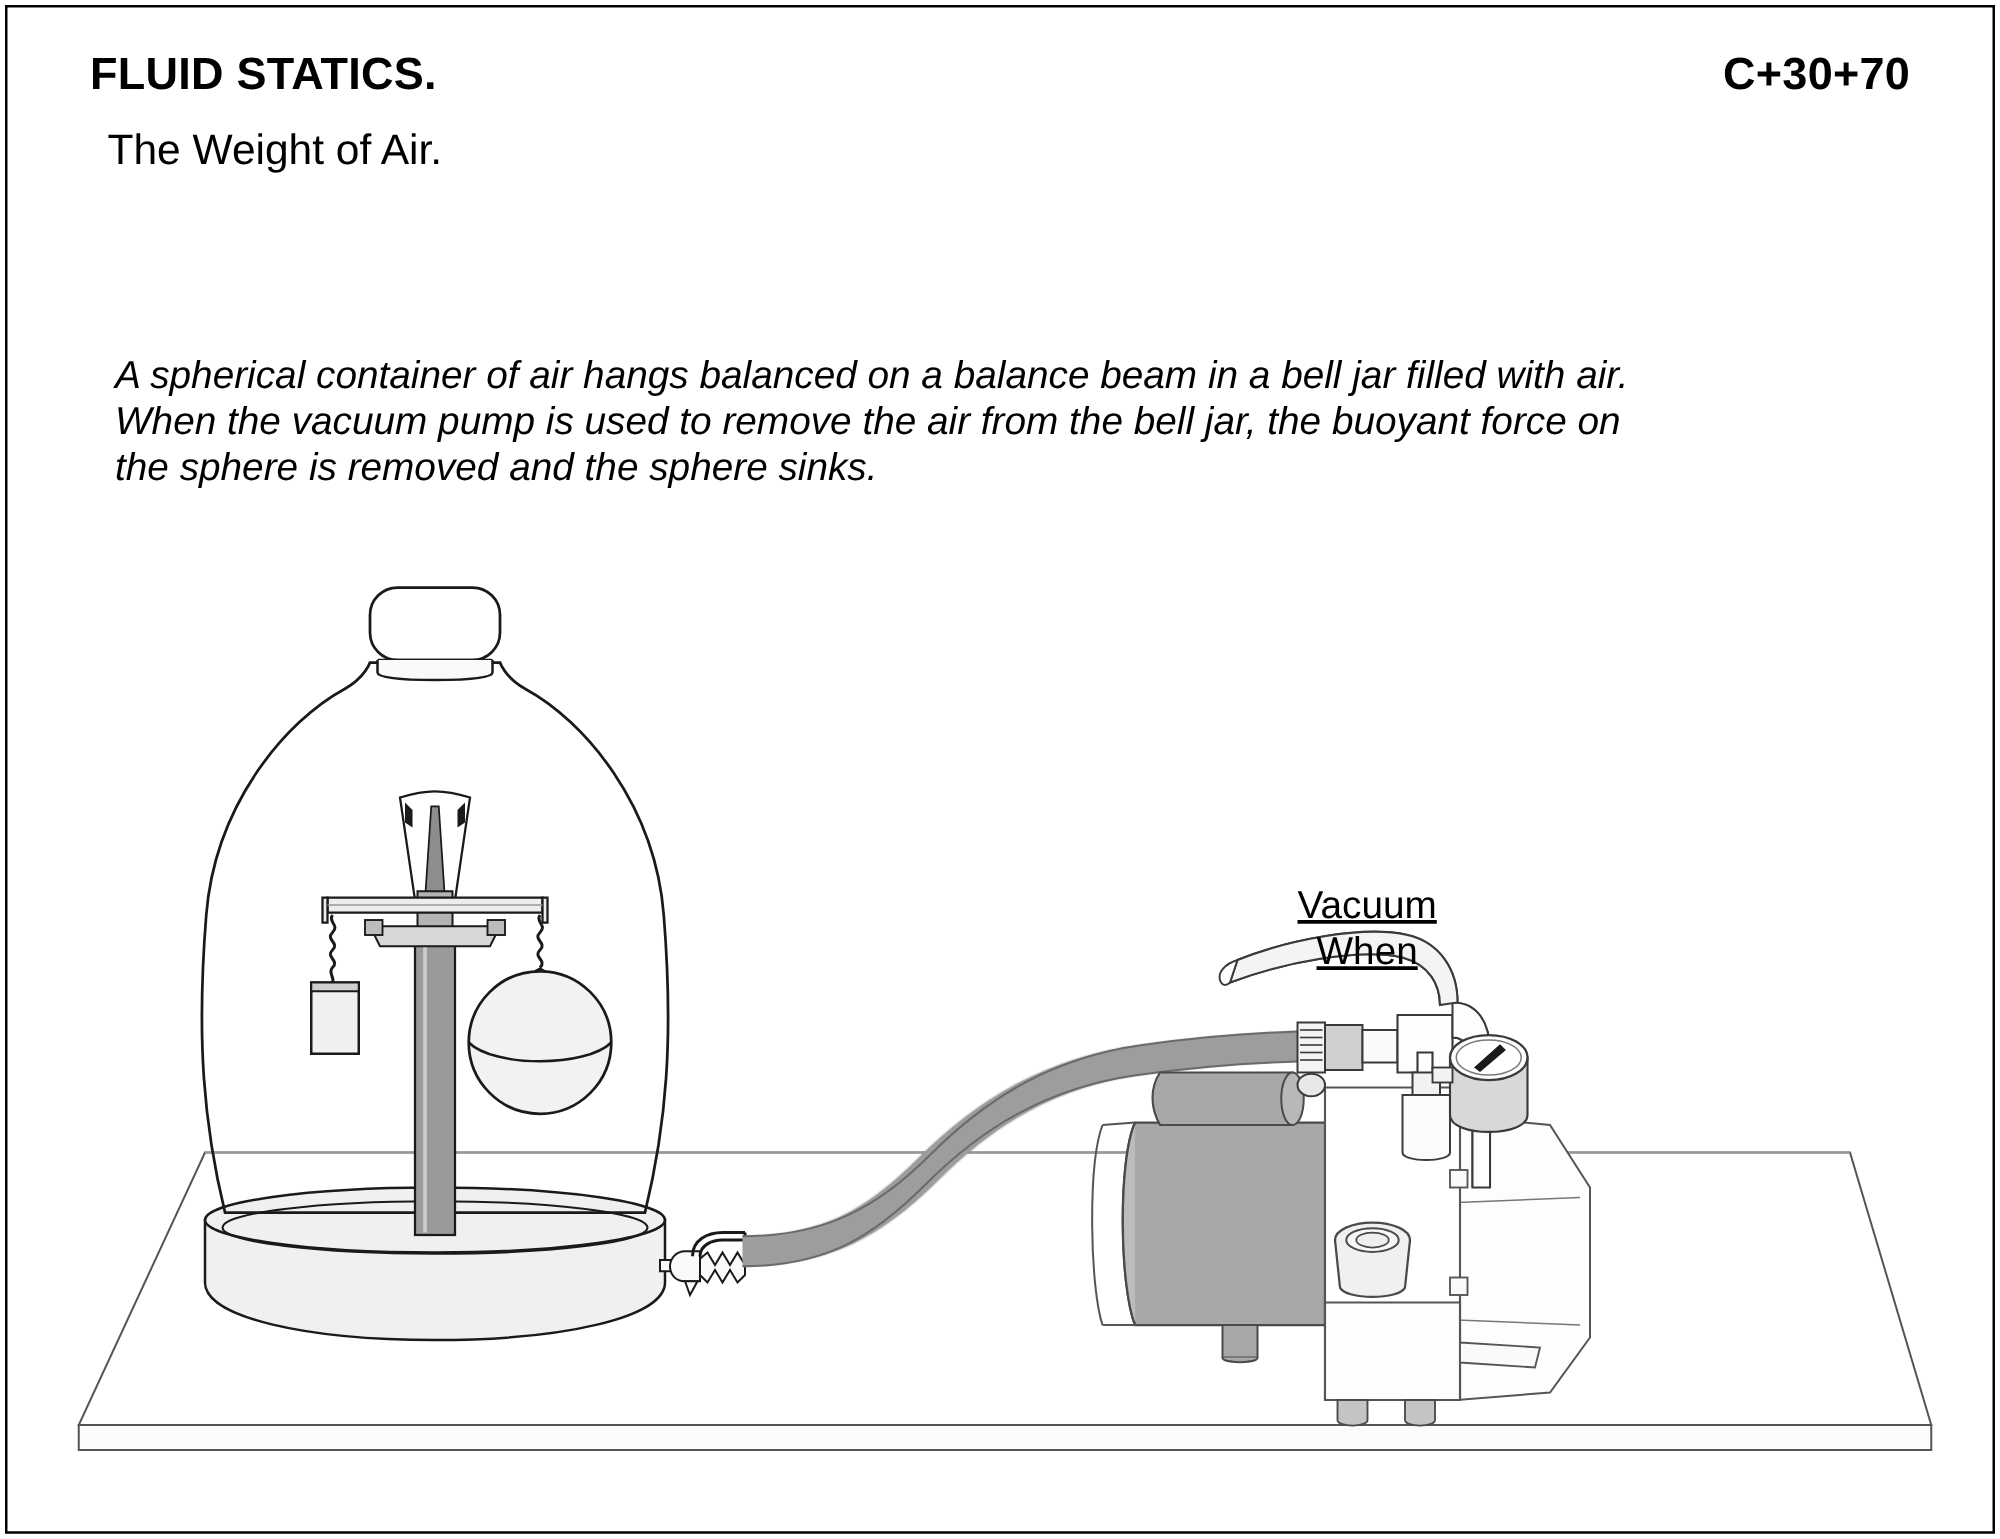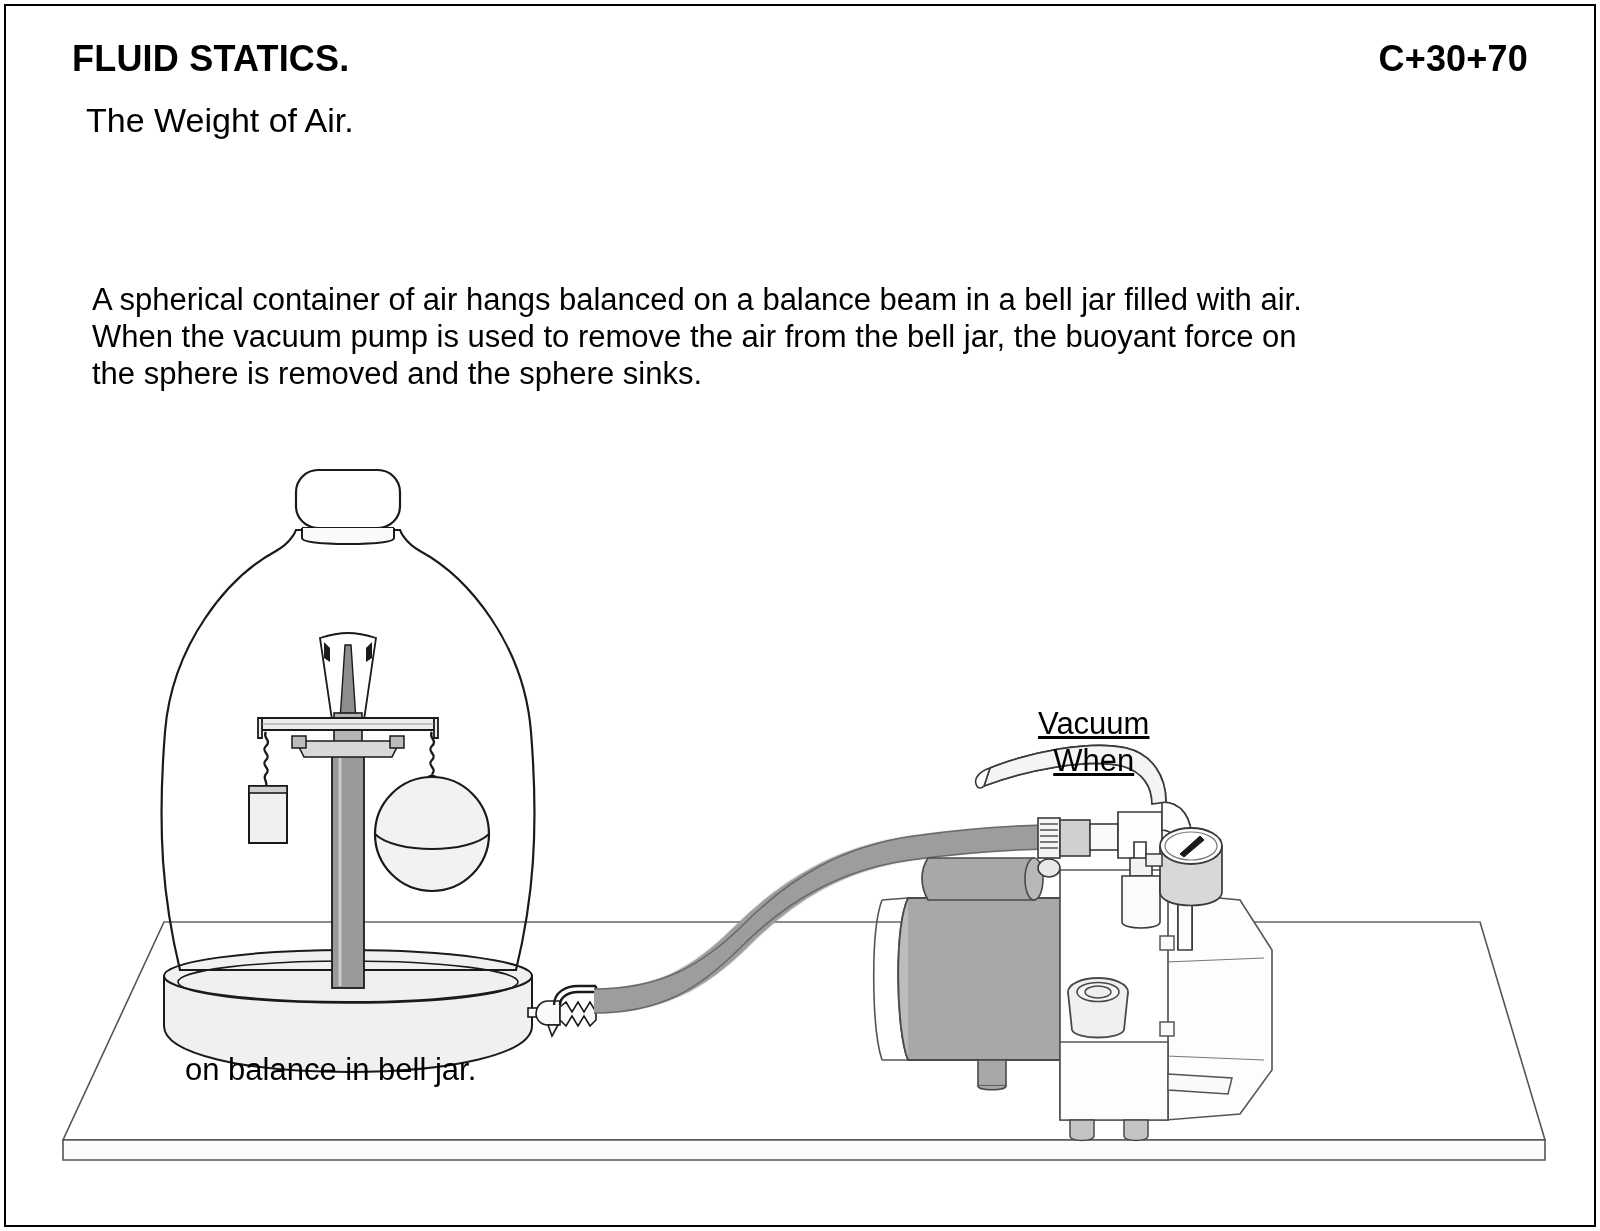--- a/index.html
+++ b/index.html
@@ -64,20 +64,21 @@
 
   
   #description {
     position: absolute;
     left: 92px;
     top: 281px;
     width: 1400px;
     font-size: 31px;
     line-height: 37px;
     font-weight: normal;
+    font-style: italic;
   }
   #description div { white-space: nowrap; }
 
   
   #figure {
     position: absolute;
     left: 0;
     top: 430px;
     width: 1600px;
     height: 790px;
@@ -345,16 +346,15 @@
 
     </svg>
   </div>
 
   <div id="label-pump" class="fig-label">
     <div>Vacuum</div>
     <div>When</div>
   </div>
 
   <div id="label-container" class="fig-label">
-    <div>on balance in bell jar.</div>
   </div>
 
 </div>
 
 </body></html>

